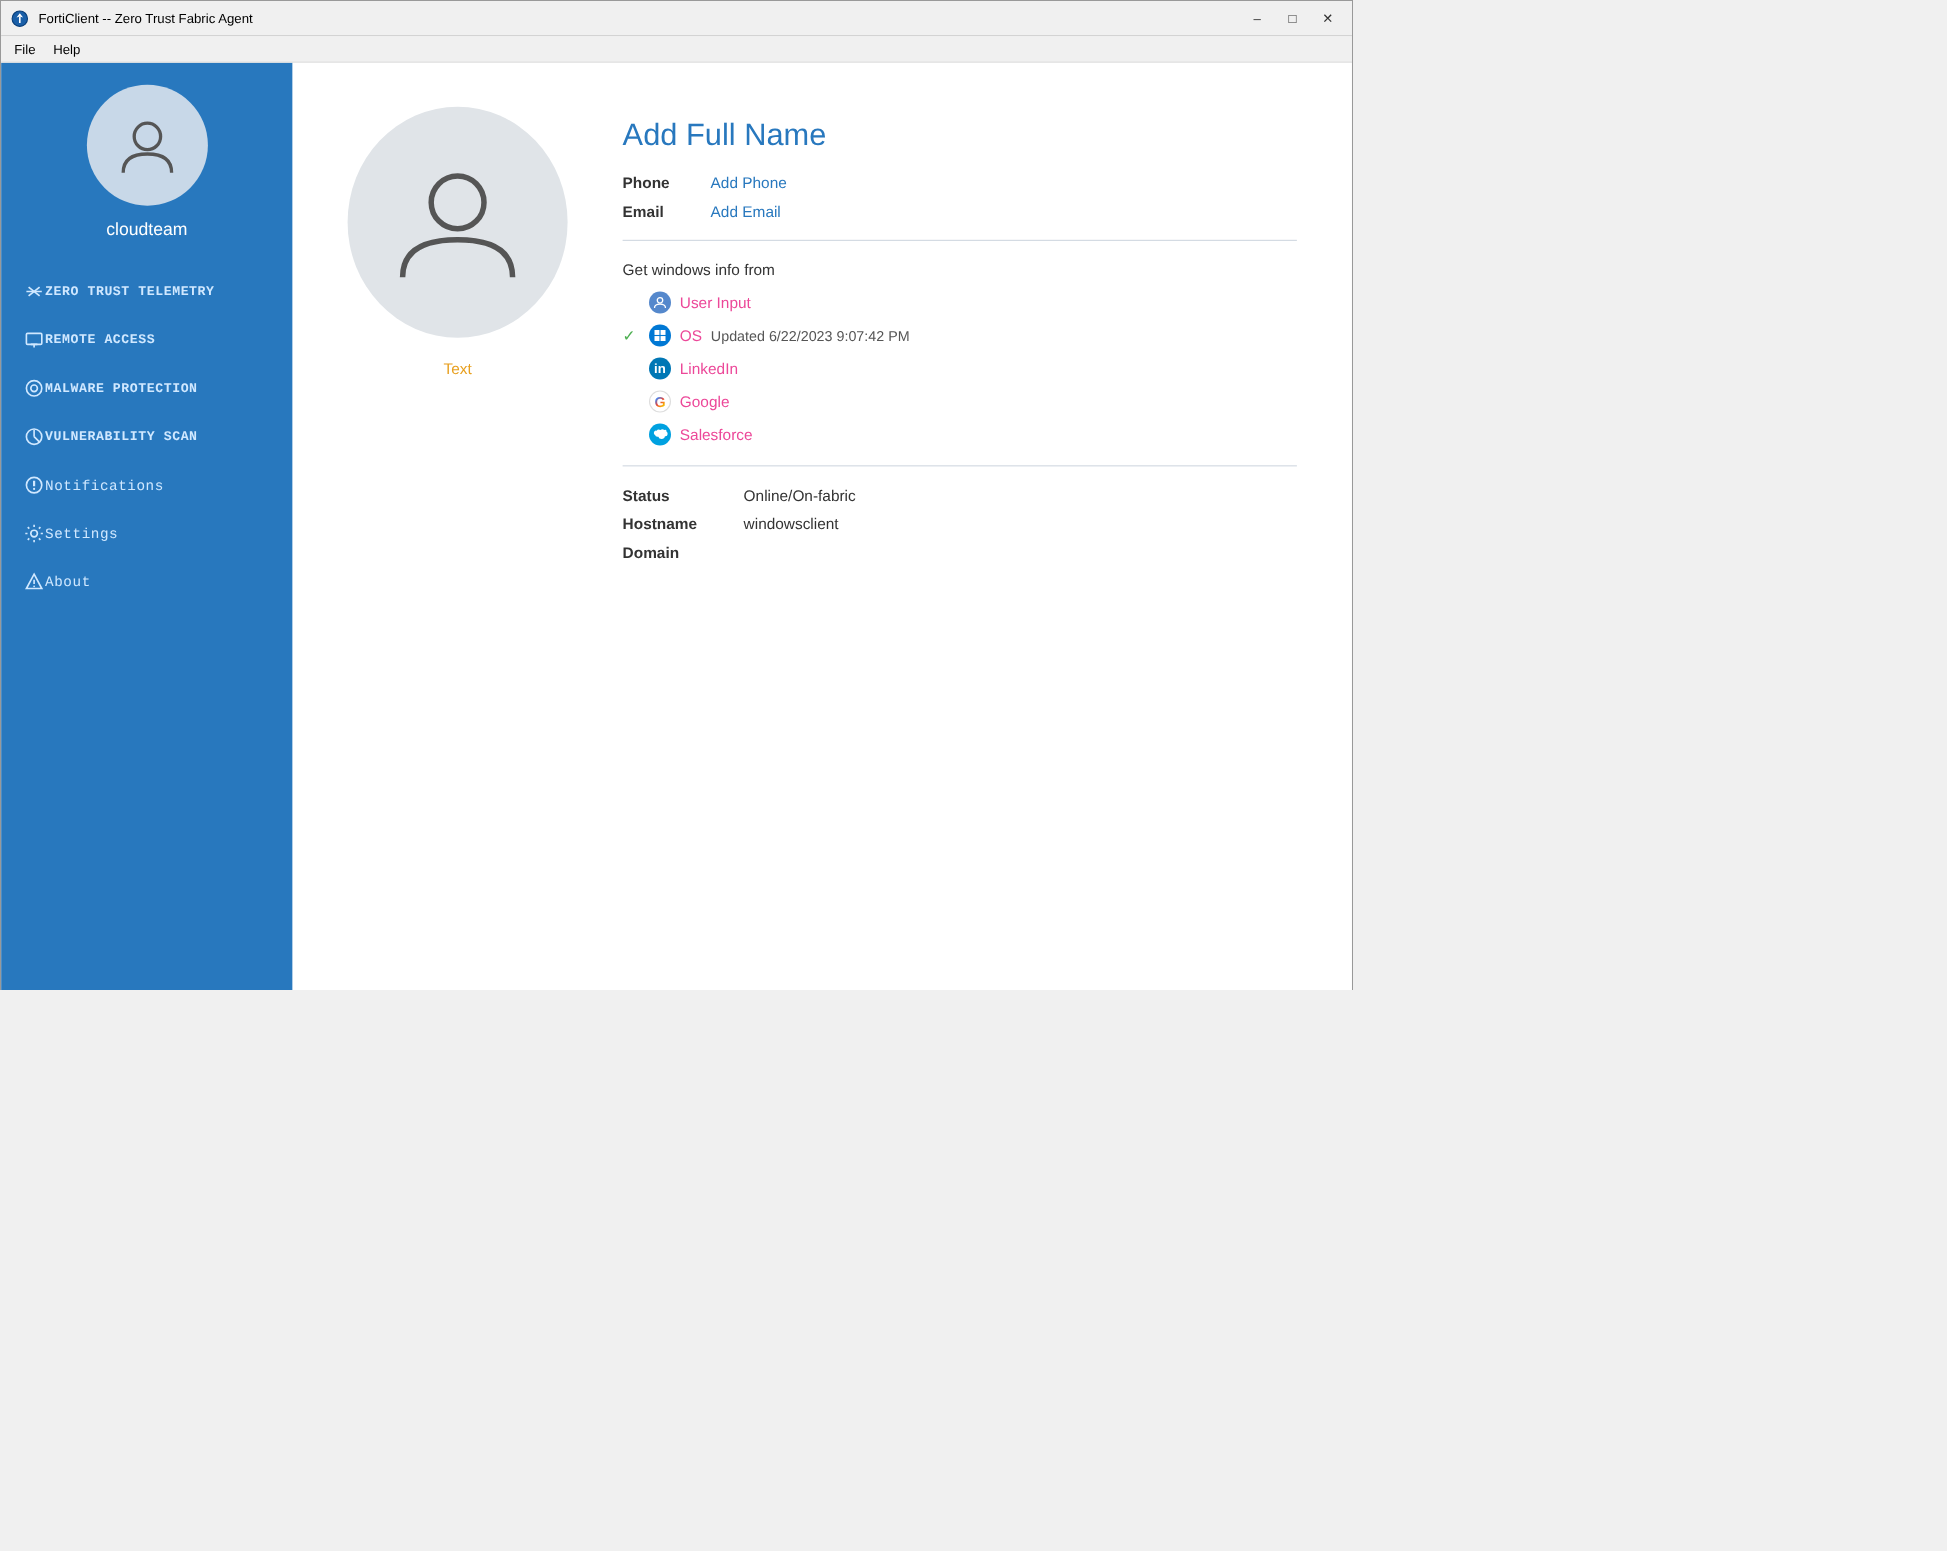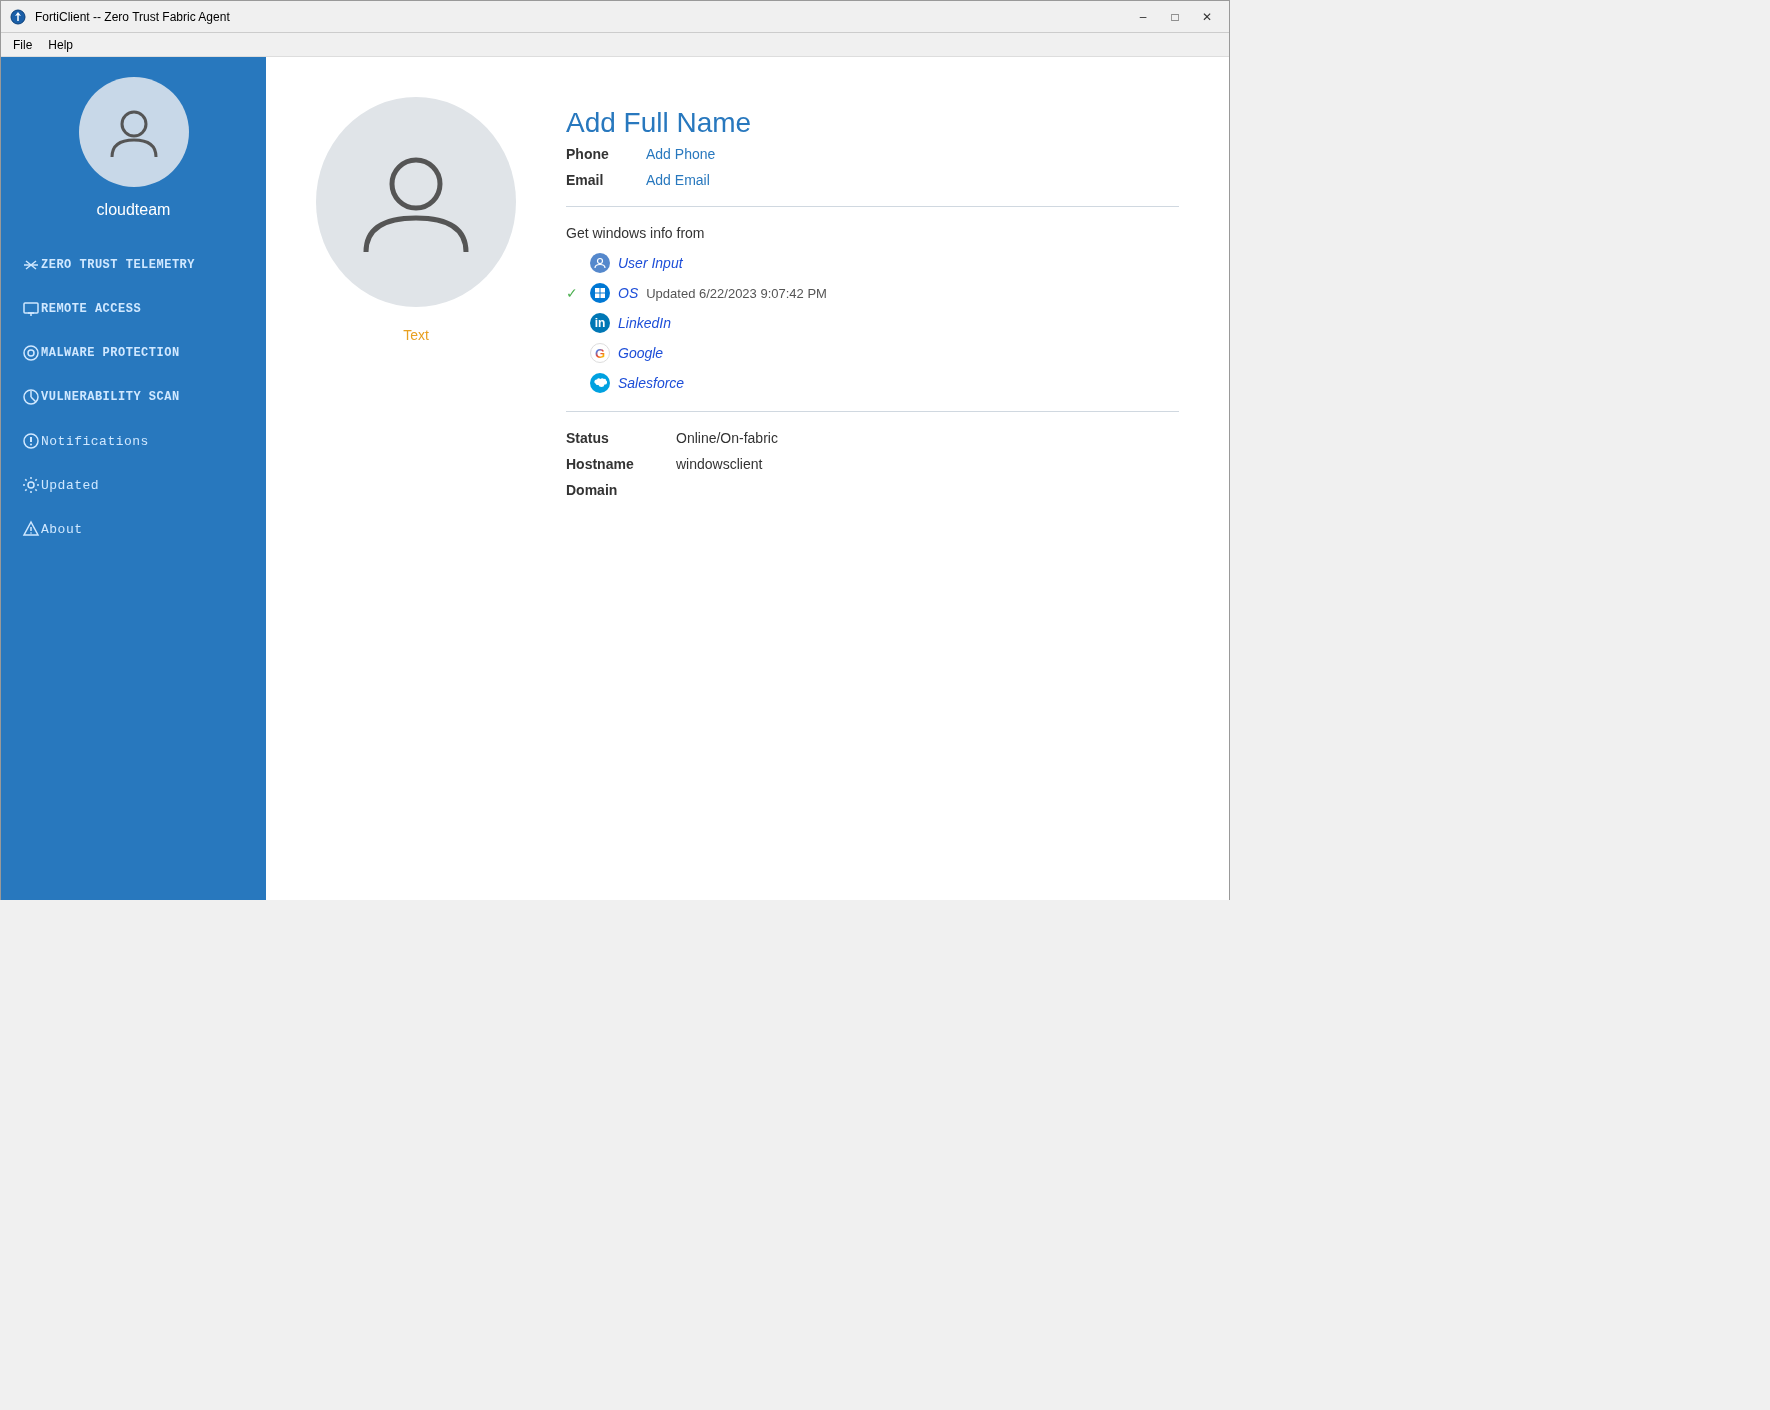--- a/index.html
+++ b/index.html
@@ -190,21 +190,21 @@
 
     .profile-info {
       flex: 1;
       padding-top: 10px;
     }
 
     .profile-name {
       color: #2878be;
       font-size: 28px;
       font-weight: 400;
-      margin-bottom: 7px;
+      margin-bottom: 19px;
     }
 
     .info-row {
       display: flex;
       align-items: center;
       margin-bottom: 10px;
       font-size: 14px;
     }
 
     .info-label {
@@ -259,23 +259,22 @@
       font-size: 12px;
       flex-shrink: 0;
     }
 
     .icon-user { background: #5588cc; color: white; }
     .icon-windows { background: #0078d4; color: white; font-size: 10px; }
     .icon-linkedin { background: #0077b5; color: white; font-size: 11px; font-weight: bold; }
     .icon-salesforce { background: #00a1e0; color: white; font-size: 10px; }
 
     .personal-info-item .item-link {
-      color: #1d4ed8;
+      color: #ec4899;
       cursor: pointer;
-      font-style: italic;
     }
 
     .personal-info-item .item-text {
       color: #555;
       font-size: 13px;
     }
 
     .status-section {
       margin-bottom: 20px;
     }
@@ -430,21 +429,21 @@
           <span>Notifications</span>
         </div>
 
         <div class="nav-item">
           <div class="nav-icon">
             <svg width="18" height="18" viewBox="0 0 18 18" fill="none">
               <circle cx="9" cy="9" r="3" stroke="#d0e8ff" stroke-width="1.5" fill="none"></circle>
               <path d="M9 1v2M9 15v2M1 9h2M15 9h2M3.22 3.22l1.41 1.41M13.36 13.36l1.41 1.41M3.22 14.78l1.41-1.41M13.36 4.64l1.41-1.41" stroke="#d0e8ff" stroke-width="1.5"></path>
             </svg>
           </div>
-          <span>Updated</span>
+          <span>Settings</span>
         </div>
 
         <div class="nav-item">
           <div class="nav-icon">
             <svg width="18" height="18" viewBox="0 0 18 18" fill="none">
               <path d="M9 2 L16 15 L2 15 Z" stroke="#d0e8ff" stroke-width="1.5" fill="none"></path>
               <line x1="9" y1="7" x2="9" y2="11" stroke="#d0e8ff" stroke-width="1.5"></line>
               <circle cx="9" cy="13" r="0.8" fill="#d0e8ff"></circle>
             </svg>
           </div>

